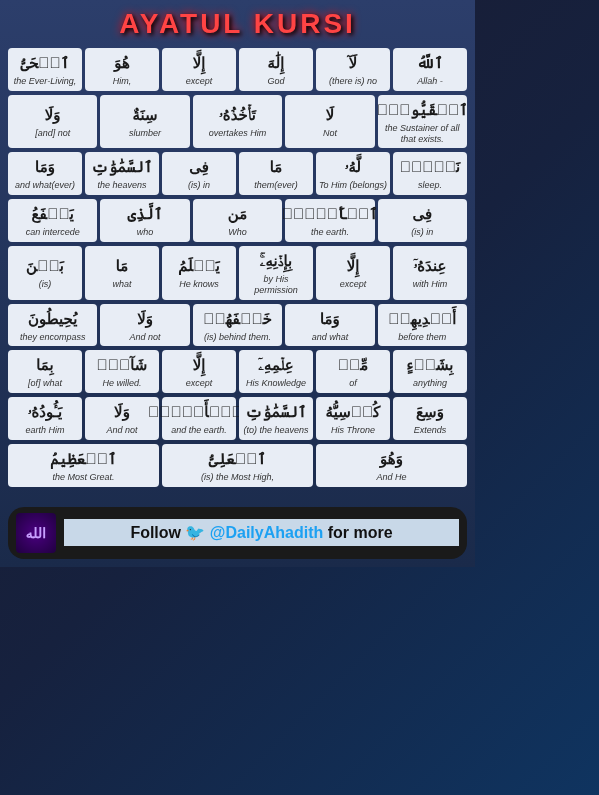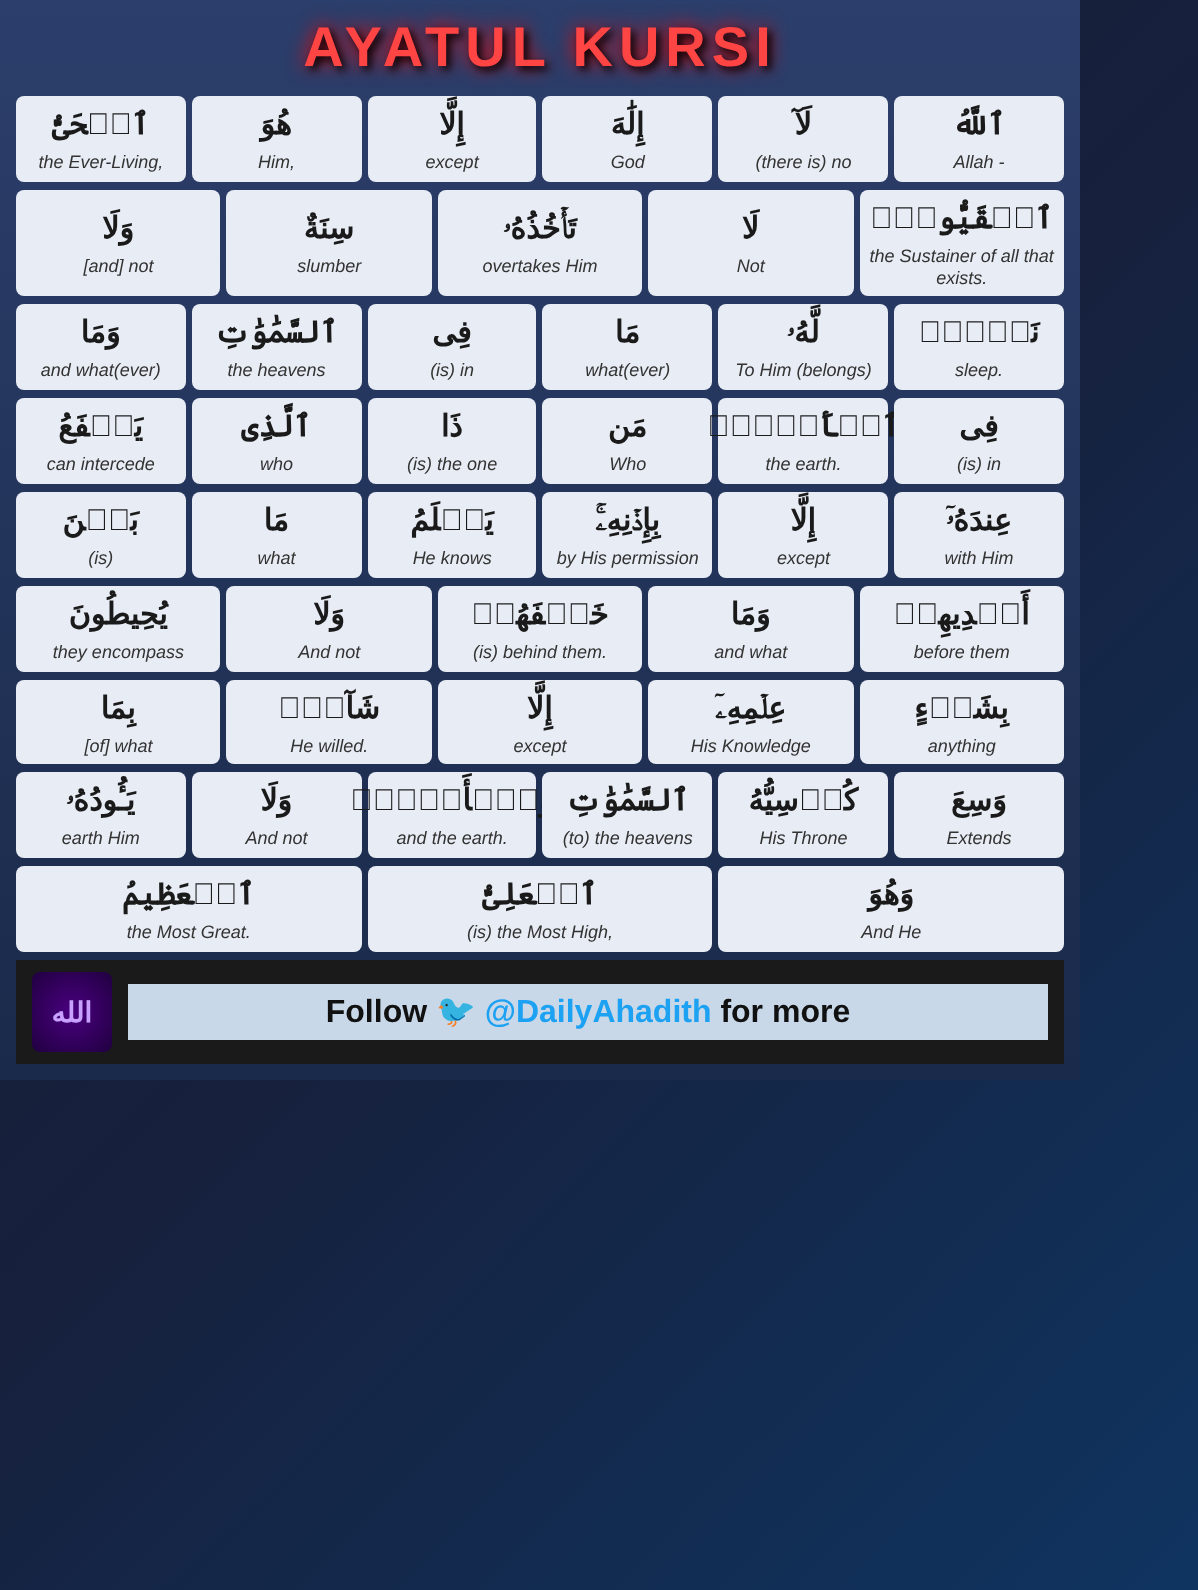--- a/index.html
+++ b/index.html
@@ -4,21 +4,21 @@
   <style>
     * { margin: 0; padding: 0; box-sizing: border-box; }
     body {
       width: 599px;
       min-height: 795px;
       background: linear-gradient(135deg, #1a1a2e 0%, #16213e 50%, #0f3460 100%);
       font-family: Arial, sans-serif;
       overflow-x: hidden;
     }
     .container {
-      width: 540px;
+      width: 475px;
       background: linear-gradient(180deg, #2c3e6b 0%, #1a2a4a 100%);
       padding: 8px;
     }
     .title {
       text-align: center;
       font-size: 28px;
       font-weight: bold;
       color: #ff4444;
       text-shadow: 2px 2px 4px #000, 0 0 10px #ff0000;
       margin-bottom: 8px;
@@ -58,21 +58,22 @@
       line-height: 1.2;
       word-break: break-word;
       font-style: italic;
     }
     .footer-bar {
       background: #1a1a1a;
       padding: 6px 8px;
       display: flex;
       align-items: center;
       gap: 8px;
-      margin-top: 4px;
+      margin-top: 20px;
+      border-radius: 16px;
     }
     .footer-logo {
       width: 40px;
       height: 40px;
       background: radial-gradient(circle, #4a0080, #200040);
       border-radius: 4px;
       display: flex;
       align-items: center;
       justify-content: center;
       color: #9b59b6;
@@ -152,45 +153,41 @@
         <div class="cell">
           <div class="arabic">ٱلسَّمَٰوَٰتِ</div>
           <div class="english">the heavens</div>
         </div>
         <div class="cell">
           <div class="arabic">فِى</div>
           <div class="english">(is) in</div>
         </div>
         <div class="cell">
           <div class="arabic">مَا</div>
-          <div class="english">what(ever)</div>
+          <div class="english">them(ever)</div>
         </div>
         <div class="cell">
           <div class="arabic">لَّهُۥ</div>
           <div class="english">To Him (belongs)</div>
         </div>
         <div class="cell">
           <div class="arabic">نَوۡمٌۚ</div>
           <div class="english">sleep.</div>
         </div>
       </div>
       <div class="grid-row">
         <div class="cell">
           <div class="arabic">يَشۡفَعُ</div>
           <div class="english">can intercede</div>
         </div>
         <div class="cell">
           <div class="arabic">ٱلَّذِى</div>
           <div class="english">who</div>
         </div>
         <div class="cell">
-          <div class="arabic">ذَا</div>
-          <div class="english">(is) the one</div>
-        </div>
-        <div class="cell">
           <div class="arabic">مَن</div>
           <div class="english">Who</div>
         </div>
         <div class="cell">
           <div class="arabic">ٱلۡأَرۡضِۗ</div>
           <div class="english">the earth.</div>
         </div>
         <div class="cell">
           <div class="arabic">فِى</div>
           <div class="english">(is) in</div>
@@ -253,20 +250,24 @@
           <div class="arabic">شَآءَۚ</div>
           <div class="english">He willed.</div>
         </div>
         <div class="cell">
           <div class="arabic">إِلَّا</div>
           <div class="english">except</div>
         </div>
         <div class="cell">
           <div class="arabic">عِلۡمِهِۦٓ</div>
           <div class="english">His Knowledge</div>
+        </div>
+        <div class="cell">
+          <div class="arabic">مِّنۡ</div>
+          <div class="english">of</div>
         </div>
         <div class="cell">
           <div class="arabic">بِشَيۡءٍ</div>
           <div class="english">anything</div>
         </div>
       </div>
       <div class="grid-row">
         <div class="cell">
           <div class="arabic">يَـُٔودُهُۥ</div>
           <div class="english">earth Him</div>

